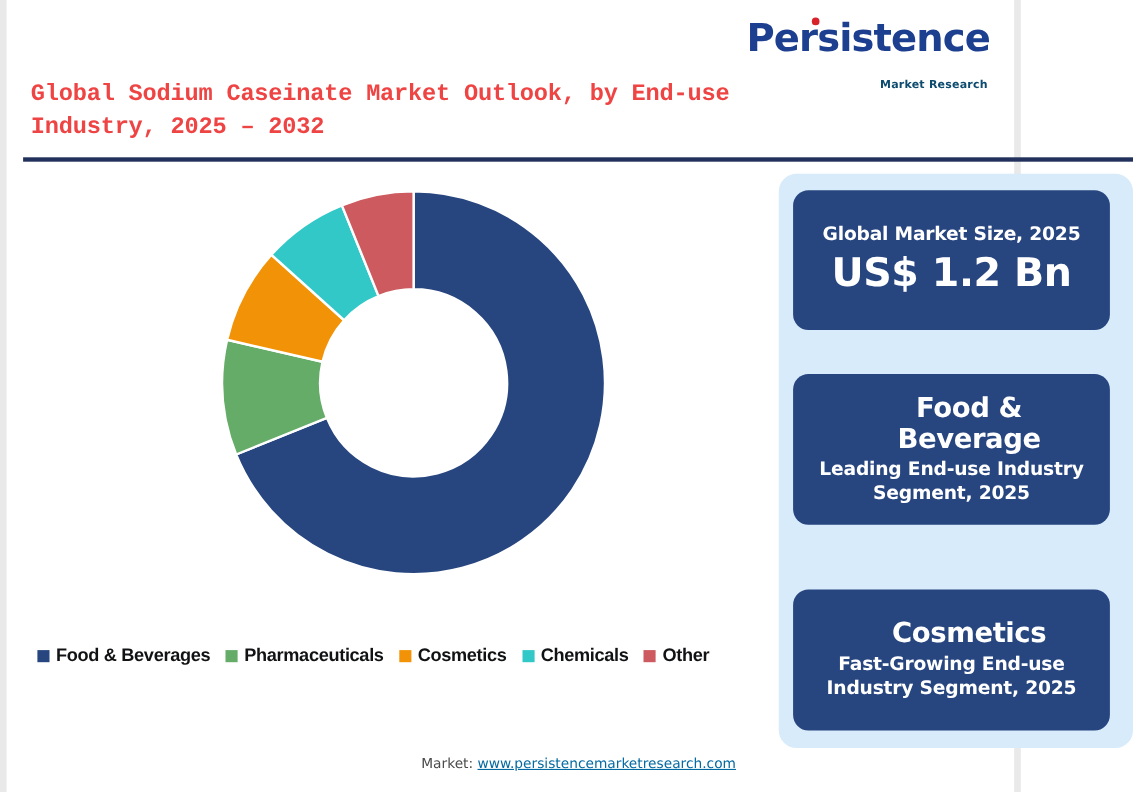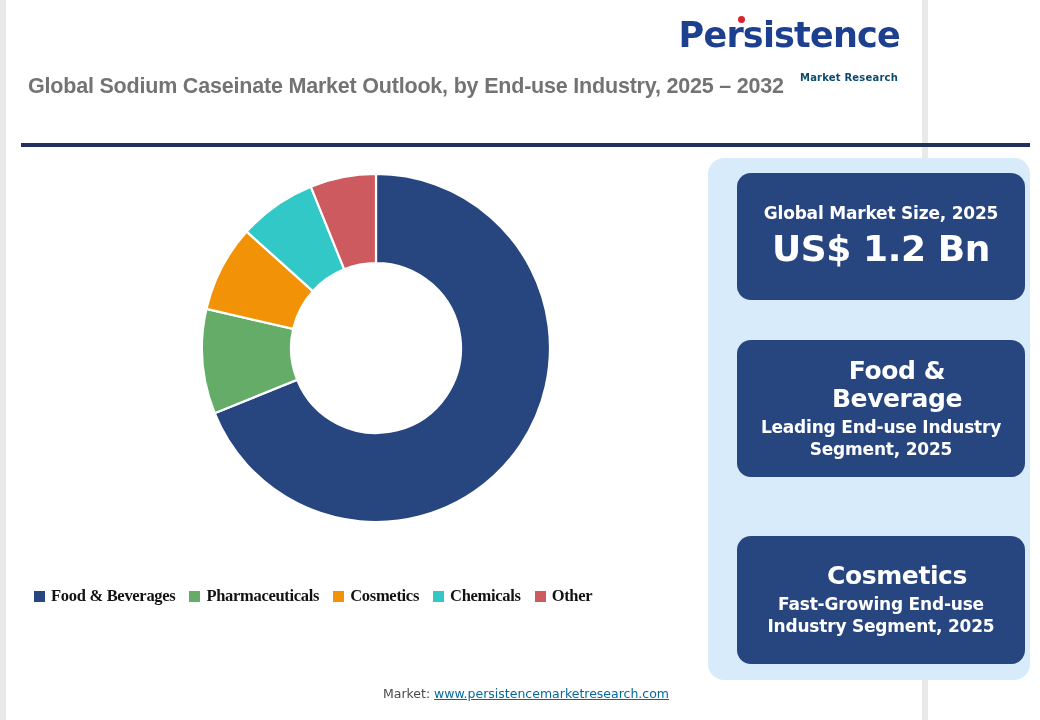--- a/index.html
+++ b/index.html
@@ -58,24 +58,24 @@
     letter-spacing: 0.2px;
     margin-top: 20px;
     margin-right: 2px;
   }
 
   #page-title {
     position: absolute;
     left: 22px;
     top: 72px;
     width: 760px;
-    font-family: Liberation Sans, sans-serif;
+    font-family: Liberation Mono, monospace;
     font-size: 21.5px;
     font-weight: bold;
-    color: #737373;
+    color: #ef4444;
     line-height: 1.38;
     letter-spacing: -0.2px;
   }
 
   #header-rule {
     position: absolute;
     left: 15px;
     top: 143px;
     width: 1009px;
     height: 4px;
@@ -112,40 +112,40 @@
     align-items: center;
     gap: 6px;
     white-space: nowrap;
   }
   .legend-swatch {
     width: 11px;
     height: 11px;
     flex: 0 0 auto;
   }
   .legend-label {
-    font-family: Liberation Serif, serif;
+    font-family: Liberation Sans, sans-serif;
     font-size: 16.5px;
     font-weight: bold;
     color: #111214;
     letter-spacing: -0.3px;
   }
 
   
   #side-panel {
     position: absolute;
     left: 702px;
     top: 158px;
     width: 322px;
     height: 522px;
     background: #d8ebfb;
     border-radius: 16px;
   }
   .info-card {
     position: absolute;
-    left: 29px;
+    left: 13px;
     width: 288px;
     background: #27457f;
     border-radius: 14px;
     box-sizing: border-box;
     display: flex;
     flex-direction: column;
     align-items: center;
     justify-content: center;
     text-align: center;
     color: #ffffff;

